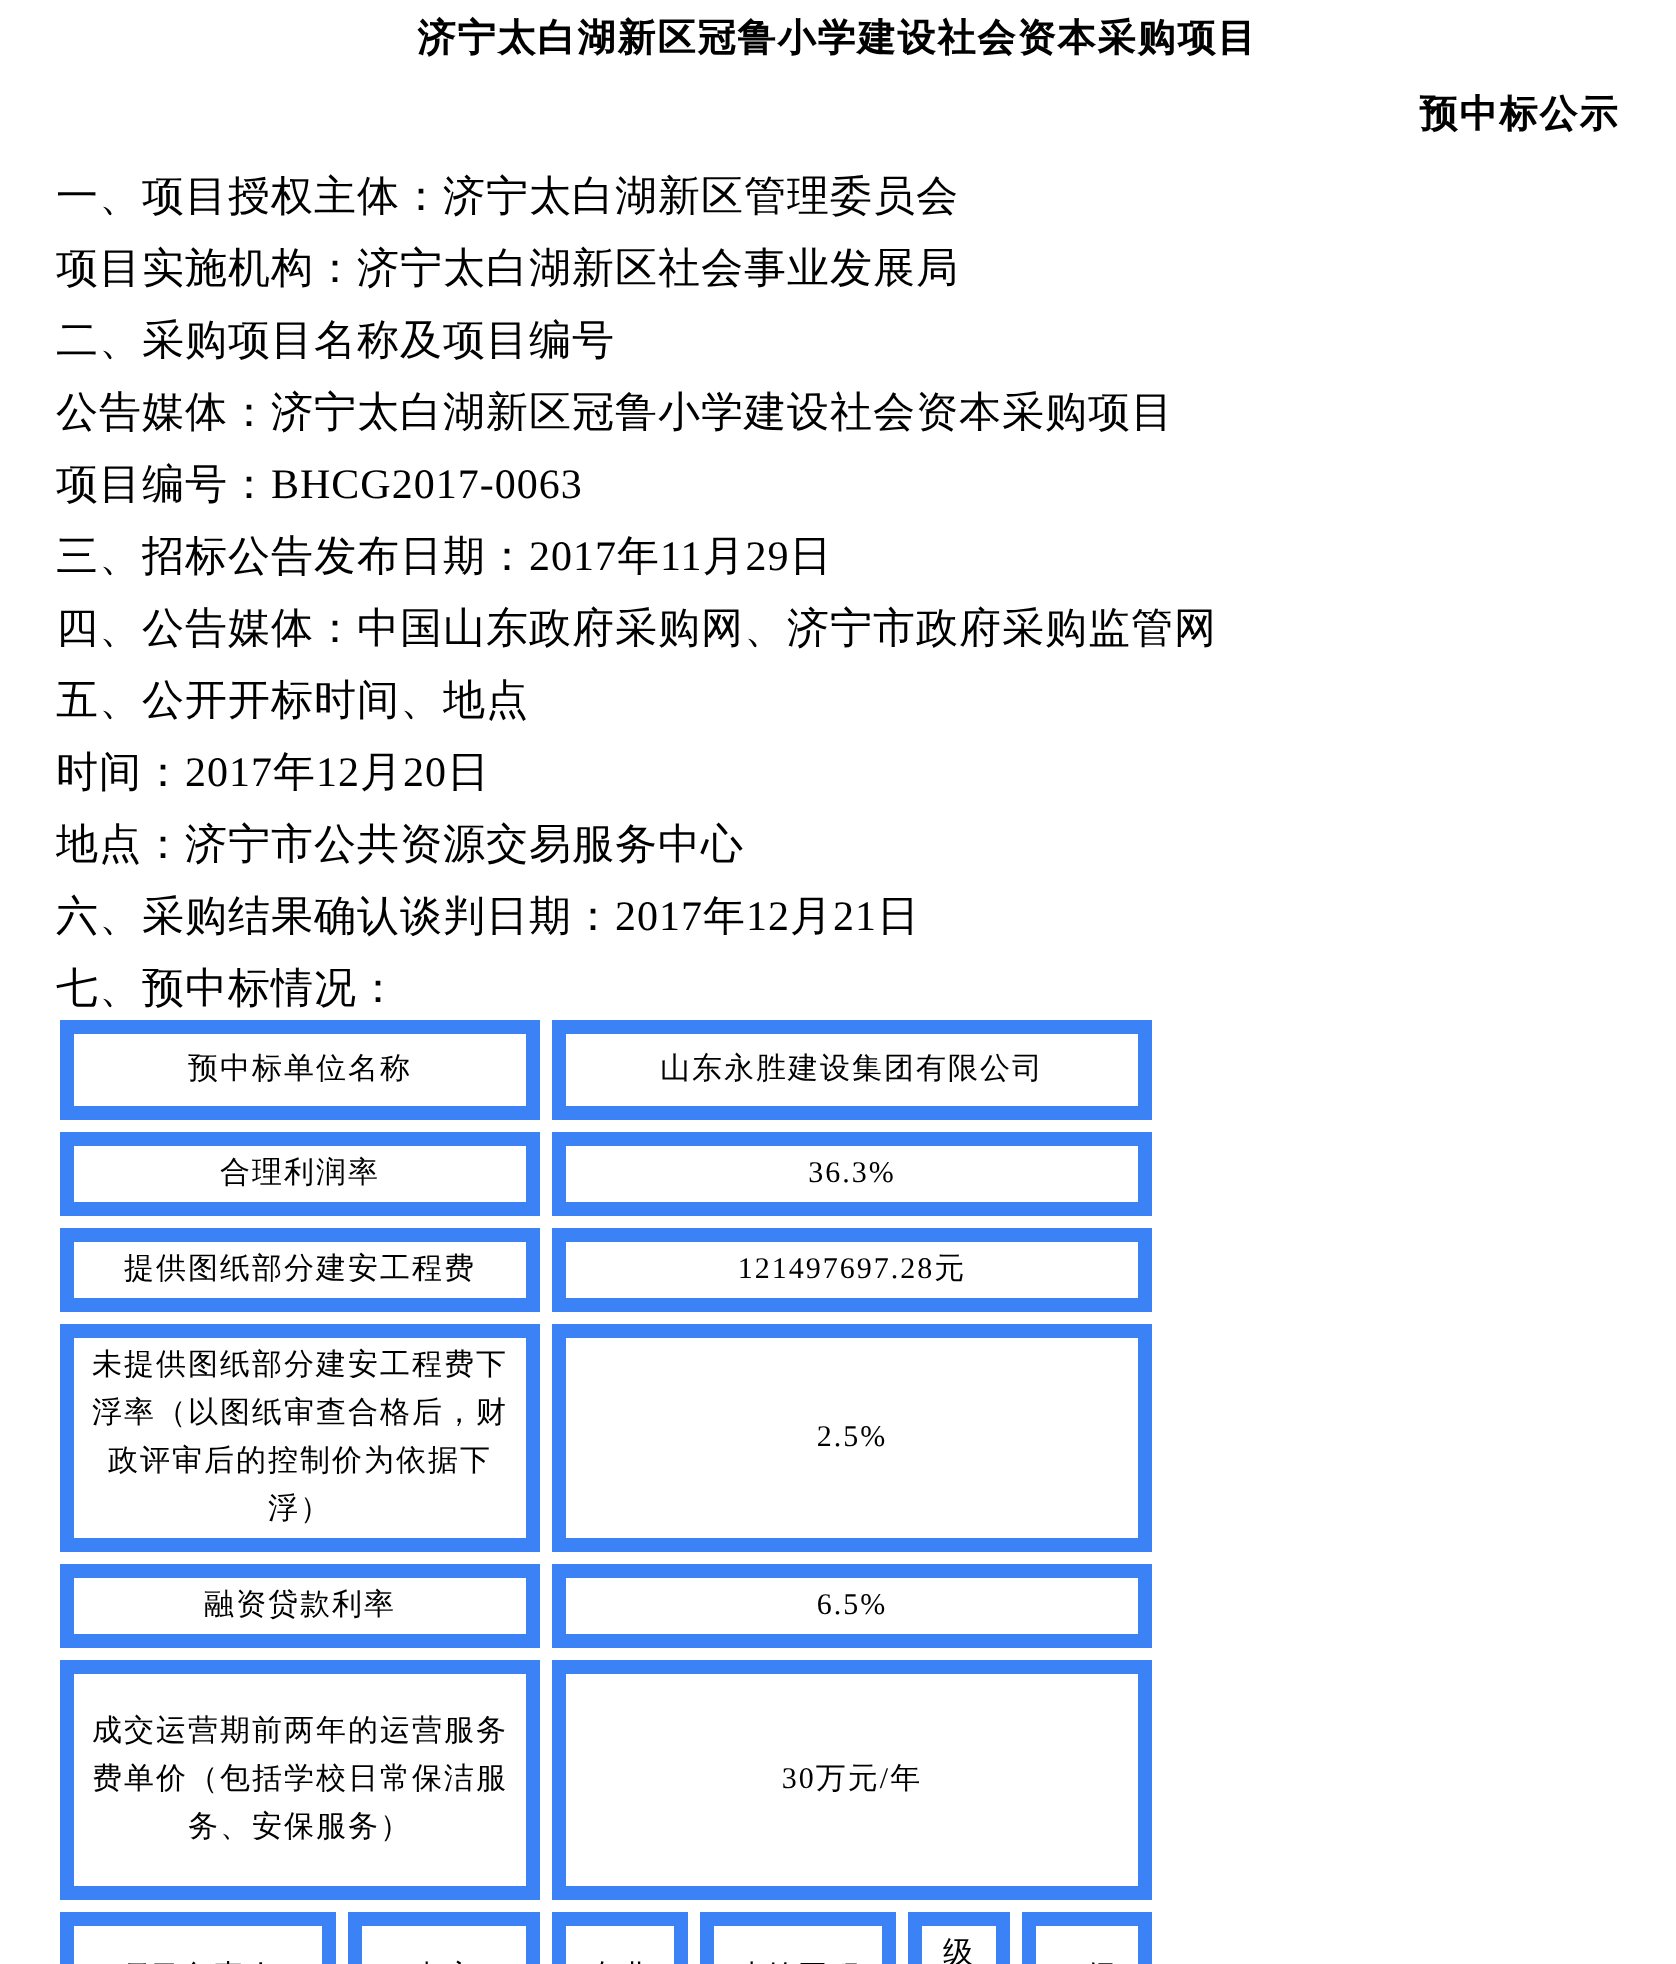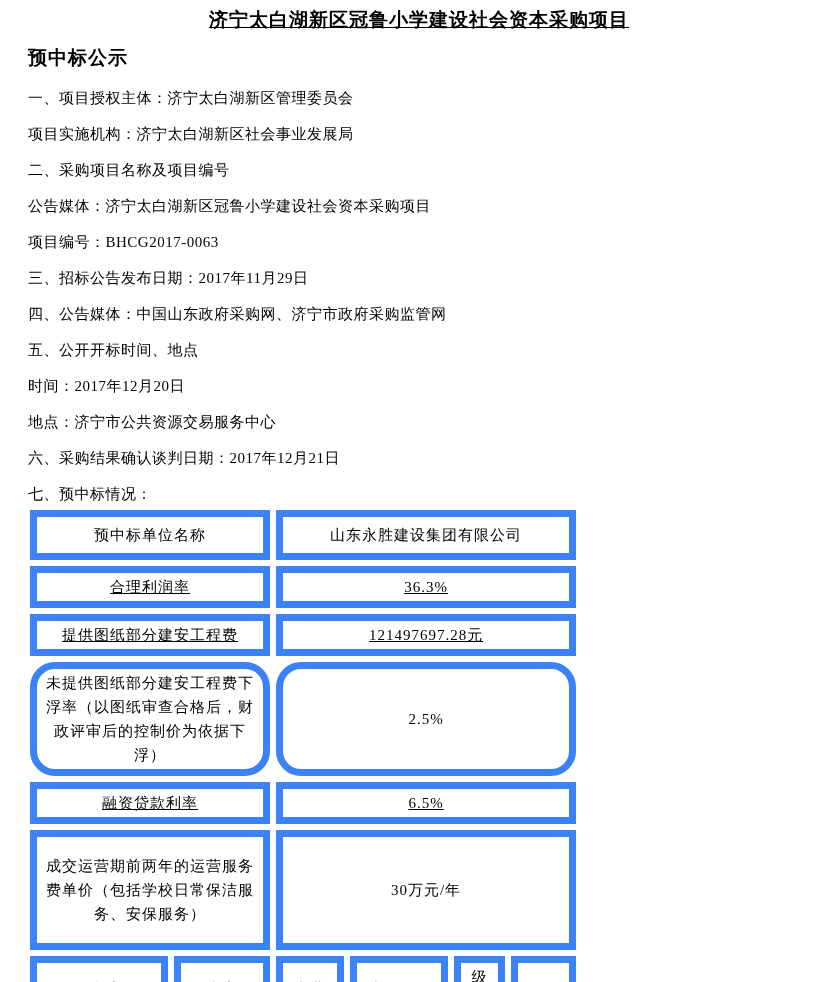--- a/index.html
+++ b/index.html
@@ -17,32 +17,31 @@
   .doc {
     padding: 8px 28px 0 28px;
   }
   .title {
     text-align: center;
     font-size: 19px;
     font-weight: 700;
     line-height: 24px;
     margin: 0;
     letter-spacing: 1px;
-    text-decoration: underline;
   }
   .subtitle {
-    text-align: left;
+    text-align: right;
     font-size: 19px;
     font-weight: 700;
     line-height: 24px;
     margin: 14px 0 0 0;
     letter-spacing: 1px;
   }
   p.line {
-    font-size: 15px;
+    font-size: 21px;
     line-height: 16px;
     margin: 20px 0 0 0;
     letter-spacing: 0.5px;
   }
   table.bid-table {
     border-collapse: separate;
     border-spacing: 6px;
     margin: 2px 0 0 -4px;
     table-layout: fixed;
   }
@@ -52,22 +51,22 @@
     text-align: center;
     vertical-align: middle;
     font-size: 15px;
     line-height: 24px;
     letter-spacing: 1px;
     padding: 2px 4px;
     background: #ffffff;
     overflow: hidden;
   }
   .row-1 td    { height: 50px; }
-  .row-s td    { height: 42px; text-decoration: underline; }
-  .row-m4 td   { height: 96px; border-radius: 25px; }
+  .row-s td    { height: 42px; }
+  .row-m4 td   { height: 96px; }
   .row-m6 td   { height: 120px; margin-top: 31px; }
   .row-last td { height: 43px; }
 </style>
 </head>
 <body>
 
 <div class="doc">
 
   <h1 class="title">济宁太白湖新区冠鲁小学建设社会资本采购项目</h1>
   <h2 class="subtitle">预中标公示</h2>

